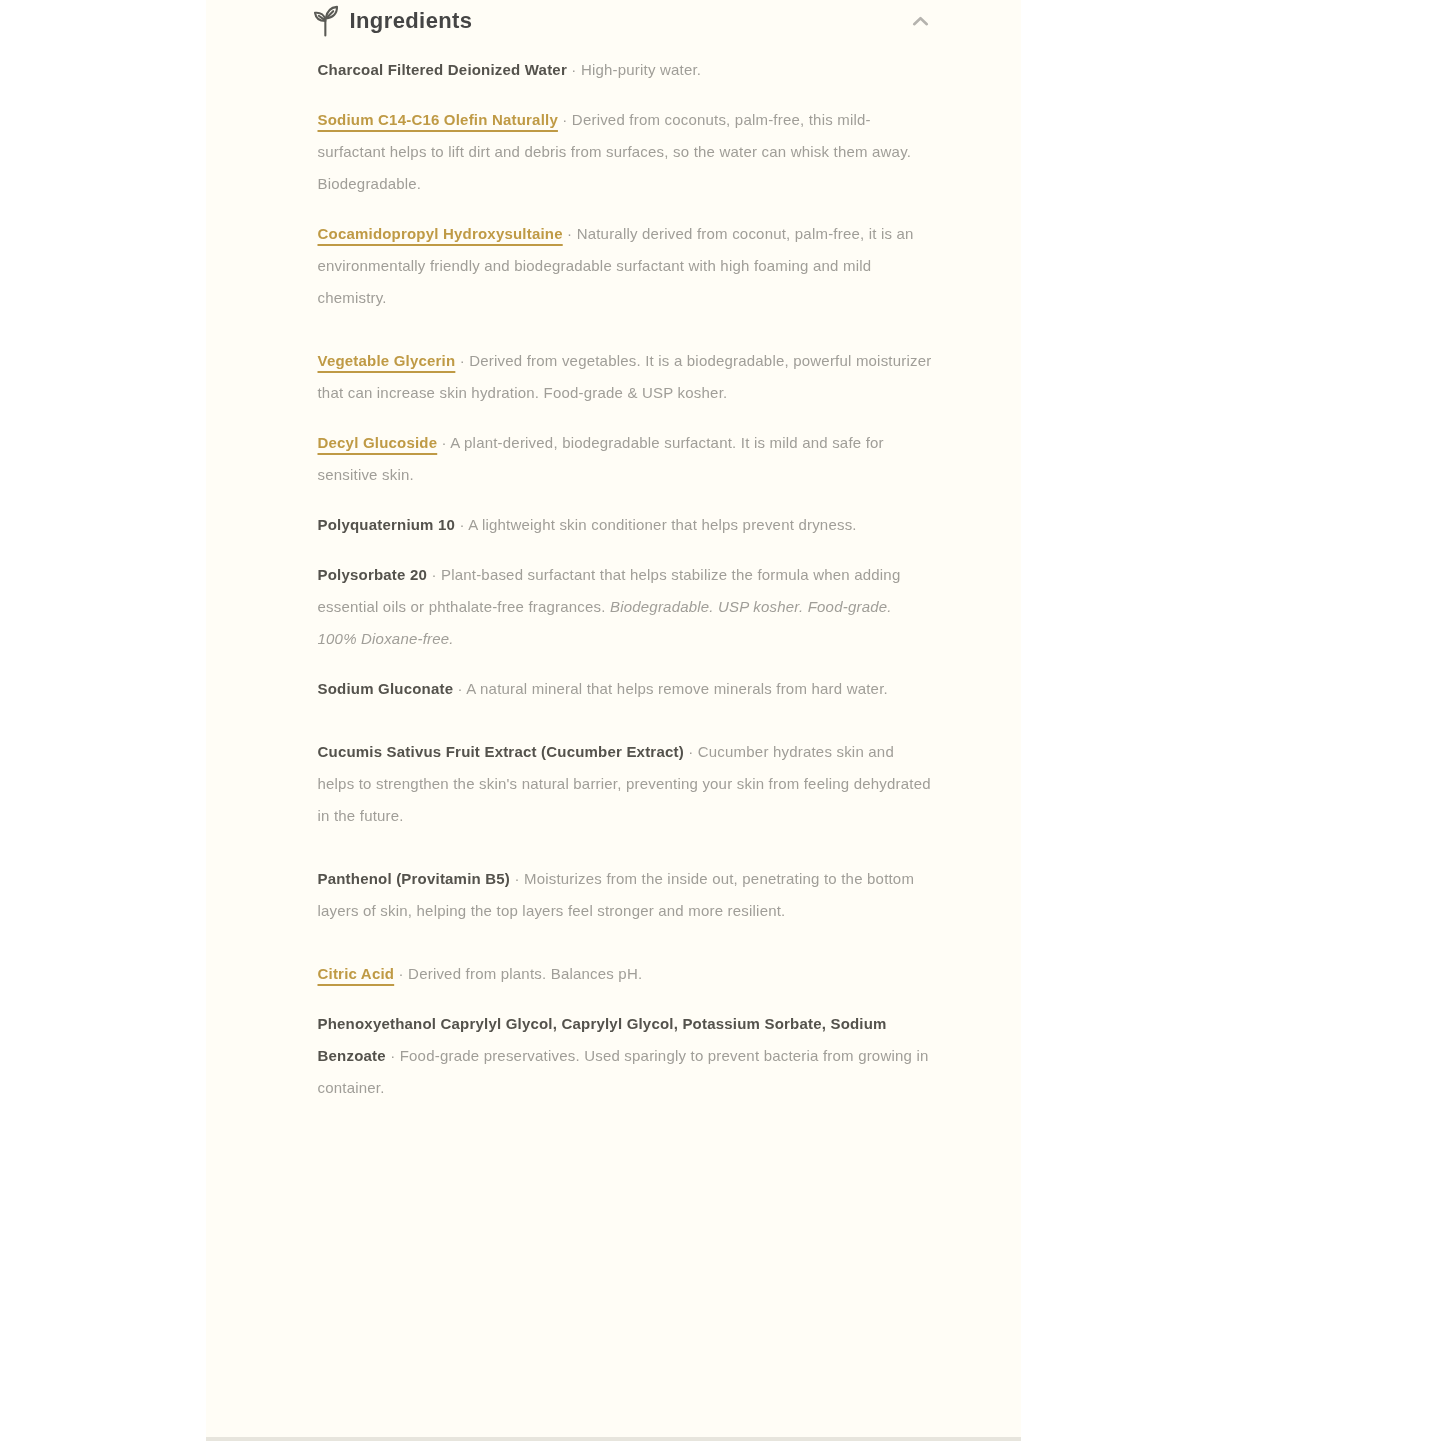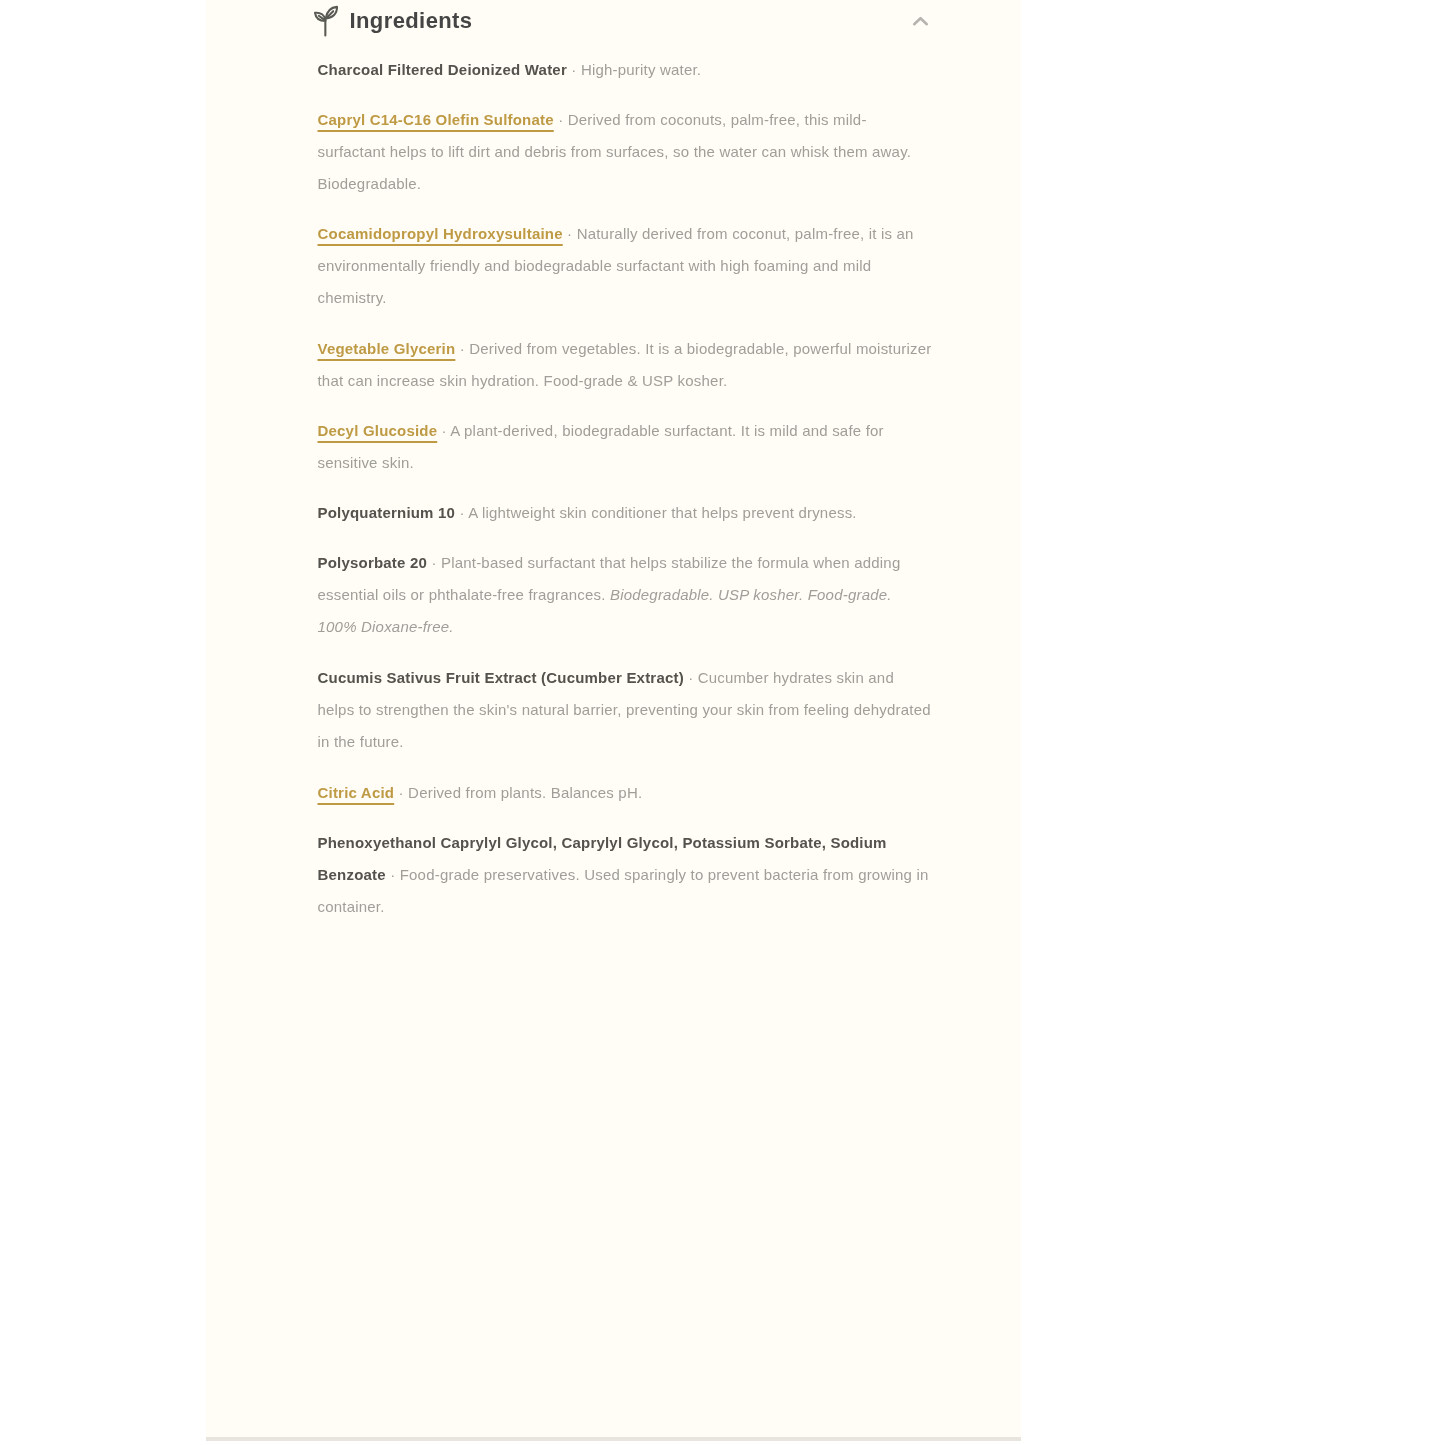--- a/index.html
+++ b/index.html
@@ -52,21 +52,21 @@
     line-height: 0;
   }
   .entry {
     width: 615px;
     font-size: 15px;
     line-height: 32px;
     letter-spacing: 0.2px;
     color: #a09e98;
     margin: 0 0 18px 0;
   }
-  .entry.spaced { margin-top: 19px; }
+  .entry.spaced { margin-top: 31px; }
   .entry .name {
     font-weight: bold;
     color: #54524c;
   }
   .entry a.name {
     font-weight: bold;
     color: #bf9a45;
     text-decoration: underline;
     text-decoration-thickness: 1.5px;
     text-underline-offset: 5px;
@@ -93,25 +93,27 @@
       <span class="section-title">Ingredients</span>
       <button class="collapse-btn" aria-label="collapse">
         <svg width="17" height="11" viewBox="0 0 17 11" fill="none" stroke="#b5b3ae" stroke-width="2.6" stroke-linecap="round" stroke-linejoin="round">
           <polyline points="2.2,8.2 8.5,2.2 14.8,8.2"></polyline>
         </svg>
       </button>
     </div>
 
     <div id="ingredient-list">
         <p class="entry"><span class="name">Charcoal Filtered Deionized Water</span><span class="sep"> · </span><span class="desc"><span>High-purity water.</span></span></p>
-        <p class="entry"><a class="name">Capryl C14-C16 Olefin Sulfonate</a><span class="sep"> · </span><span class="desc"><span>Derived from coconuts, palm-free, this mild-surfactant helps to lift dirt and debris from surfaces, so the water can whisk them away. Biodegradable.</span></span></p>
+        <p class="entry"><a class="name">Sodium C14-C16 Olefin Naturally</a><span class="sep"> · </span><span class="desc"><span>Derived from coconuts, palm-free, this mild-surfactant helps to lift dirt and debris from surfaces, so the water can whisk them away. Biodegradable.</span></span></p>
         <p class="entry"><a class="name">Cocamidopropyl Hydroxysultaine</a><span class="sep"> · </span><span class="desc"><span>Naturally derived from coconut, palm-free, it is an environmentally friendly and biodegradable surfactant with high foaming and mild chemistry.</span></span></p>
         <p class="entry spaced"><a class="name">Vegetable Glycerin</a><span class="sep"> · </span><span class="desc"><span>Derived from vegetables. It is a biodegradable, powerful moisturizer that can increase skin hydration. Food-grade &amp; USP kosher.</span></span></p>
         <p class="entry"><a class="name">Decyl Glucoside</a><span class="sep"> · </span><span class="desc"><span>A plant-derived, biodegradable surfactant. It is mild and safe for sensitive skin.</span></span></p>
         <p class="entry"><span class="name">Polyquaternium 10</span><span class="sep"> · </span><span class="desc"><span>A lightweight skin conditioner that helps prevent dryness.</span></span></p>
         <p class="entry"><span class="name">Polysorbate 20</span><span class="sep"> · </span><span class="desc"><span>Plant-based surfactant that helps stabilize the formula when adding essential oils or phthalate-free fragrances. </span><em>Biodegradable. USP kosher. Food-grade. 100% Dioxane-free.</em></span></p>
+        <p class="entry"><span class="name">Sodium Gluconate</span><span class="sep"> · </span><span class="desc"><span>A natural mineral that helps remove minerals from hard water.</span></span></p>
         <p class="entry spaced"><span class="name">Cucumis Sativus Fruit Extract (Cucumber Extract)</span><span class="sep"> · </span><span class="desc"><span>Cucumber hydrates skin and helps to strengthen the skin's natural barrier, preventing your skin from feeling dehydrated in the future.</span></span></p>
+        <p class="entry spaced"><span class="name">Panthenol (Provitamin B5)</span><span class="sep"> · </span><span class="desc"><span>Moisturizes from the inside out, penetrating to the bottom layers of skin, helping the top layers feel stronger and more resilient.</span></span></p>
         <p class="entry spaced"><a class="name">Citric Acid</a><span class="sep"> · </span><span class="desc"><span>Derived from plants. Balances pH.</span></span></p>
         <p class="entry"><span class="name">Phenoxyethanol Caprylyl Glycol, Caprylyl Glycol, Potassium Sorbate, Sodium Benzoate</span><span class="sep"> · </span><span class="desc"><span>Food-grade preservatives. Used sparingly to prevent bacteria from growing in container.</span></span></p>
       </div>
 
   </div>
 </div>
 
 </body></html>

